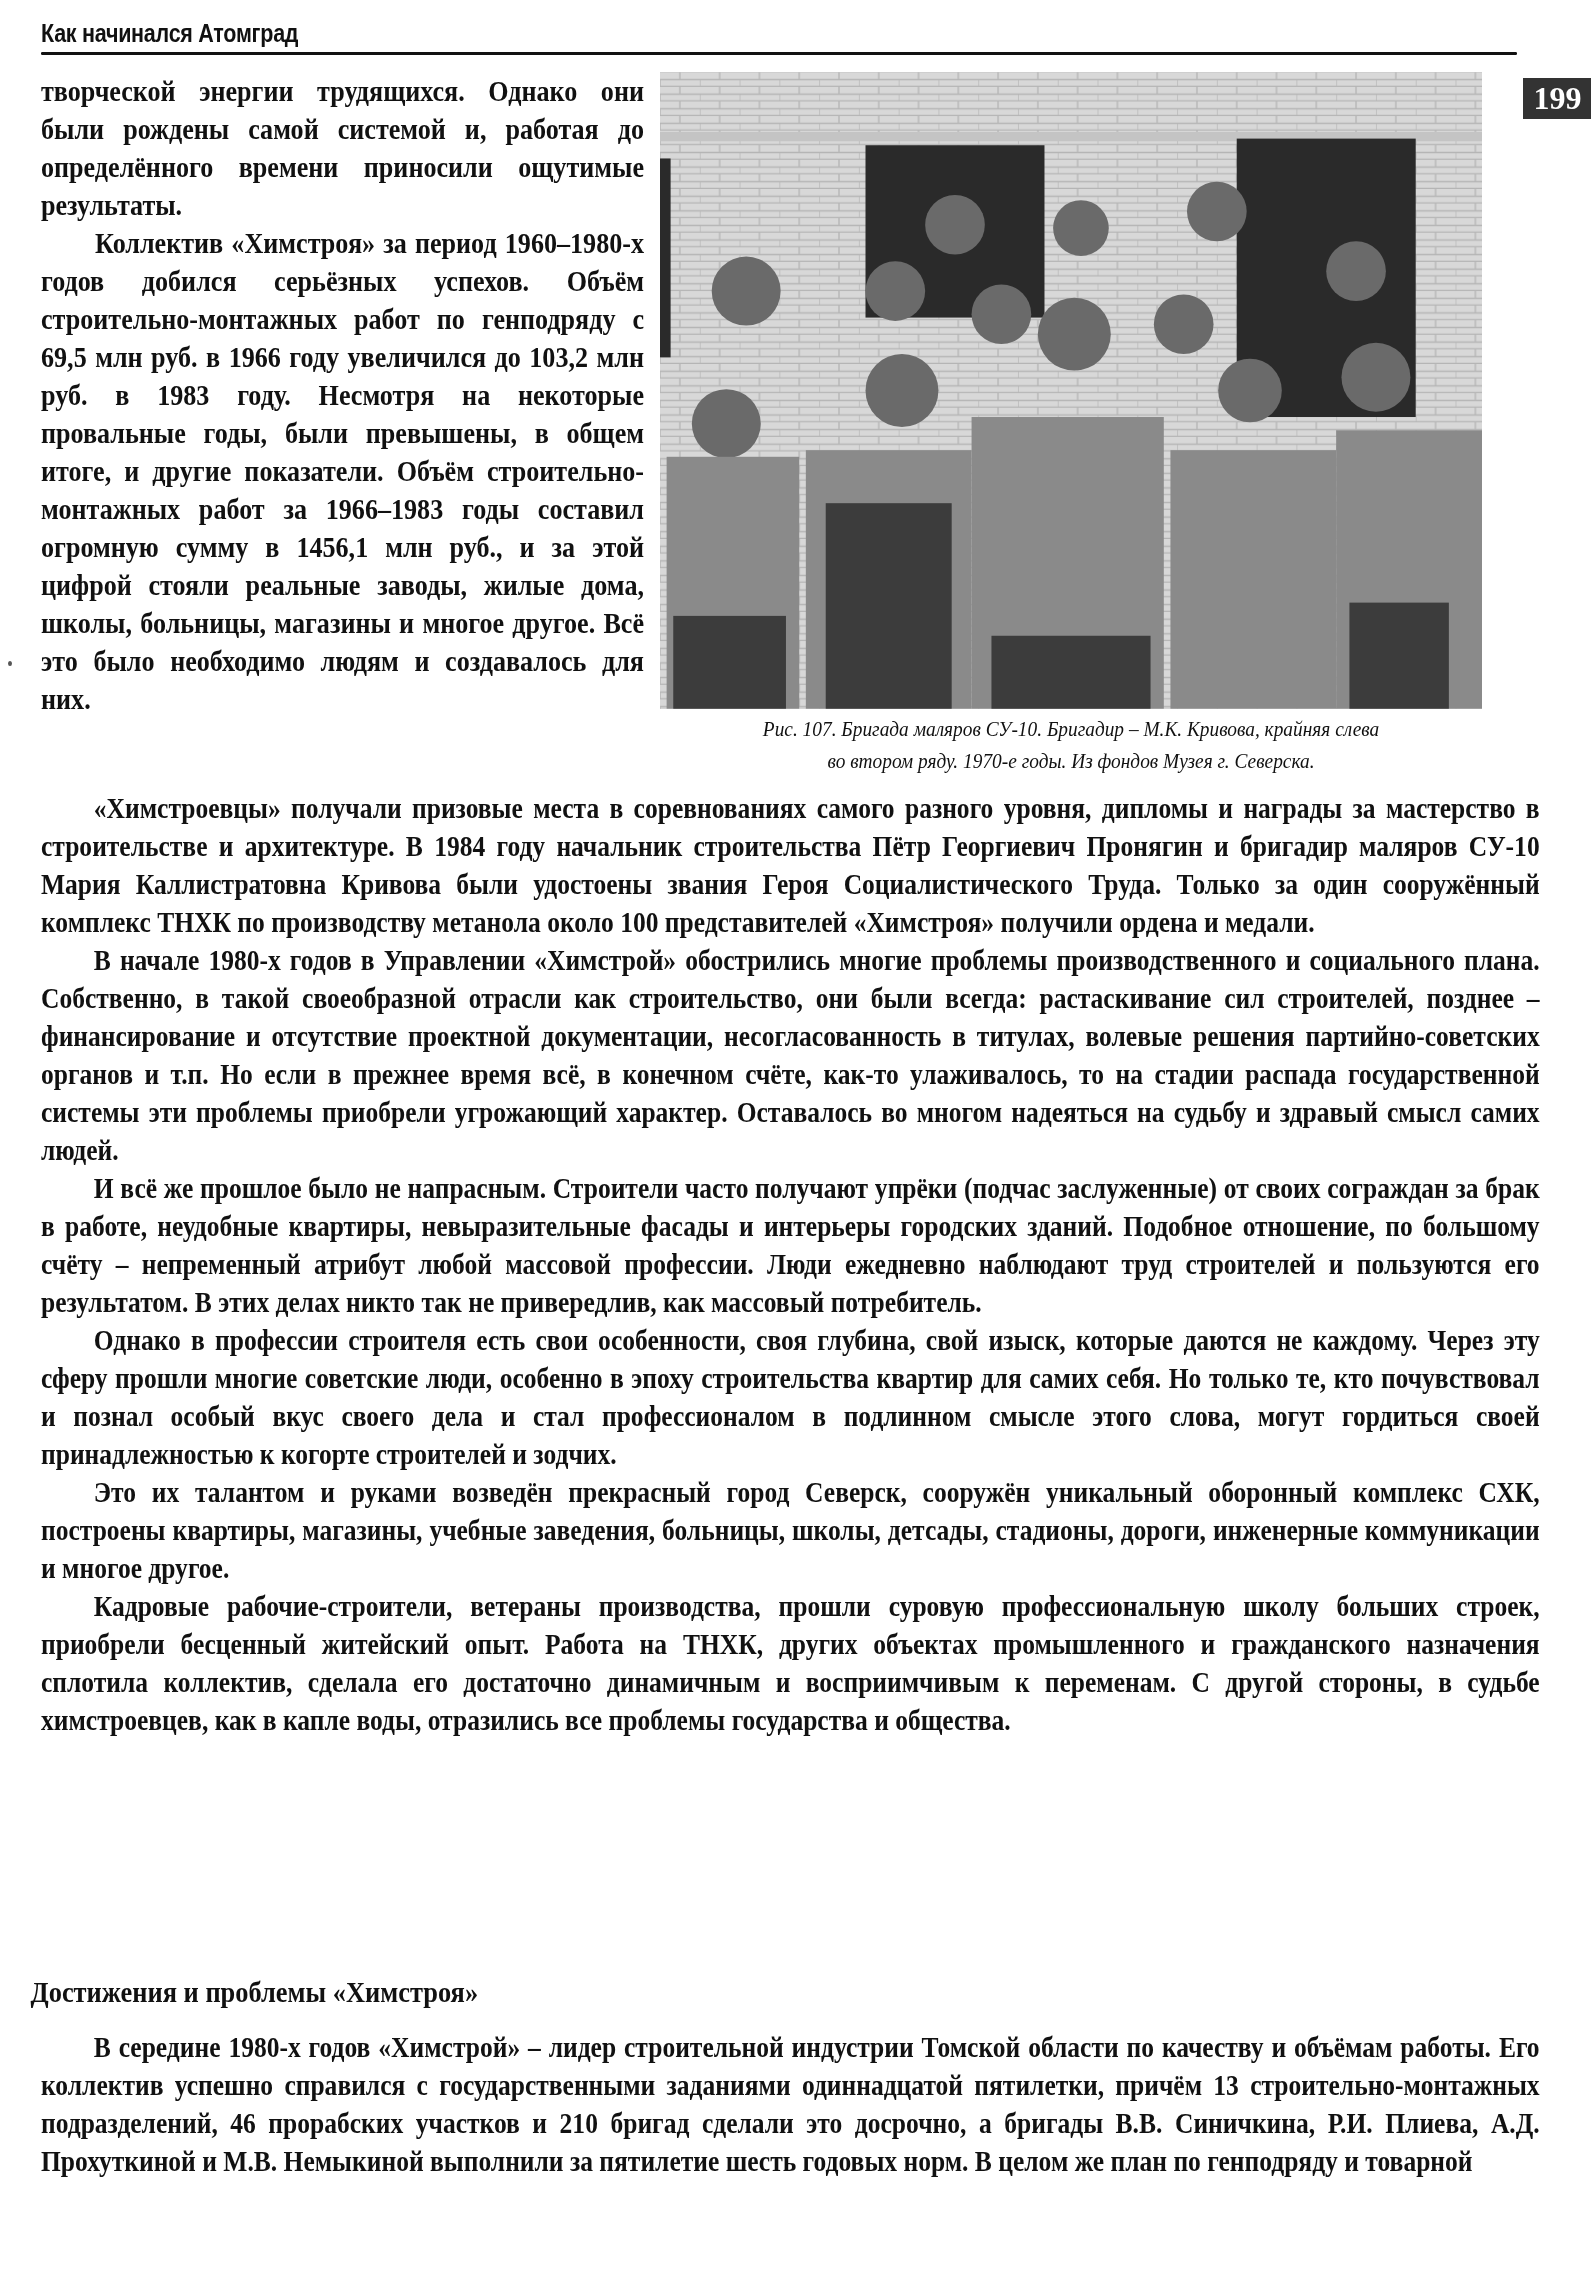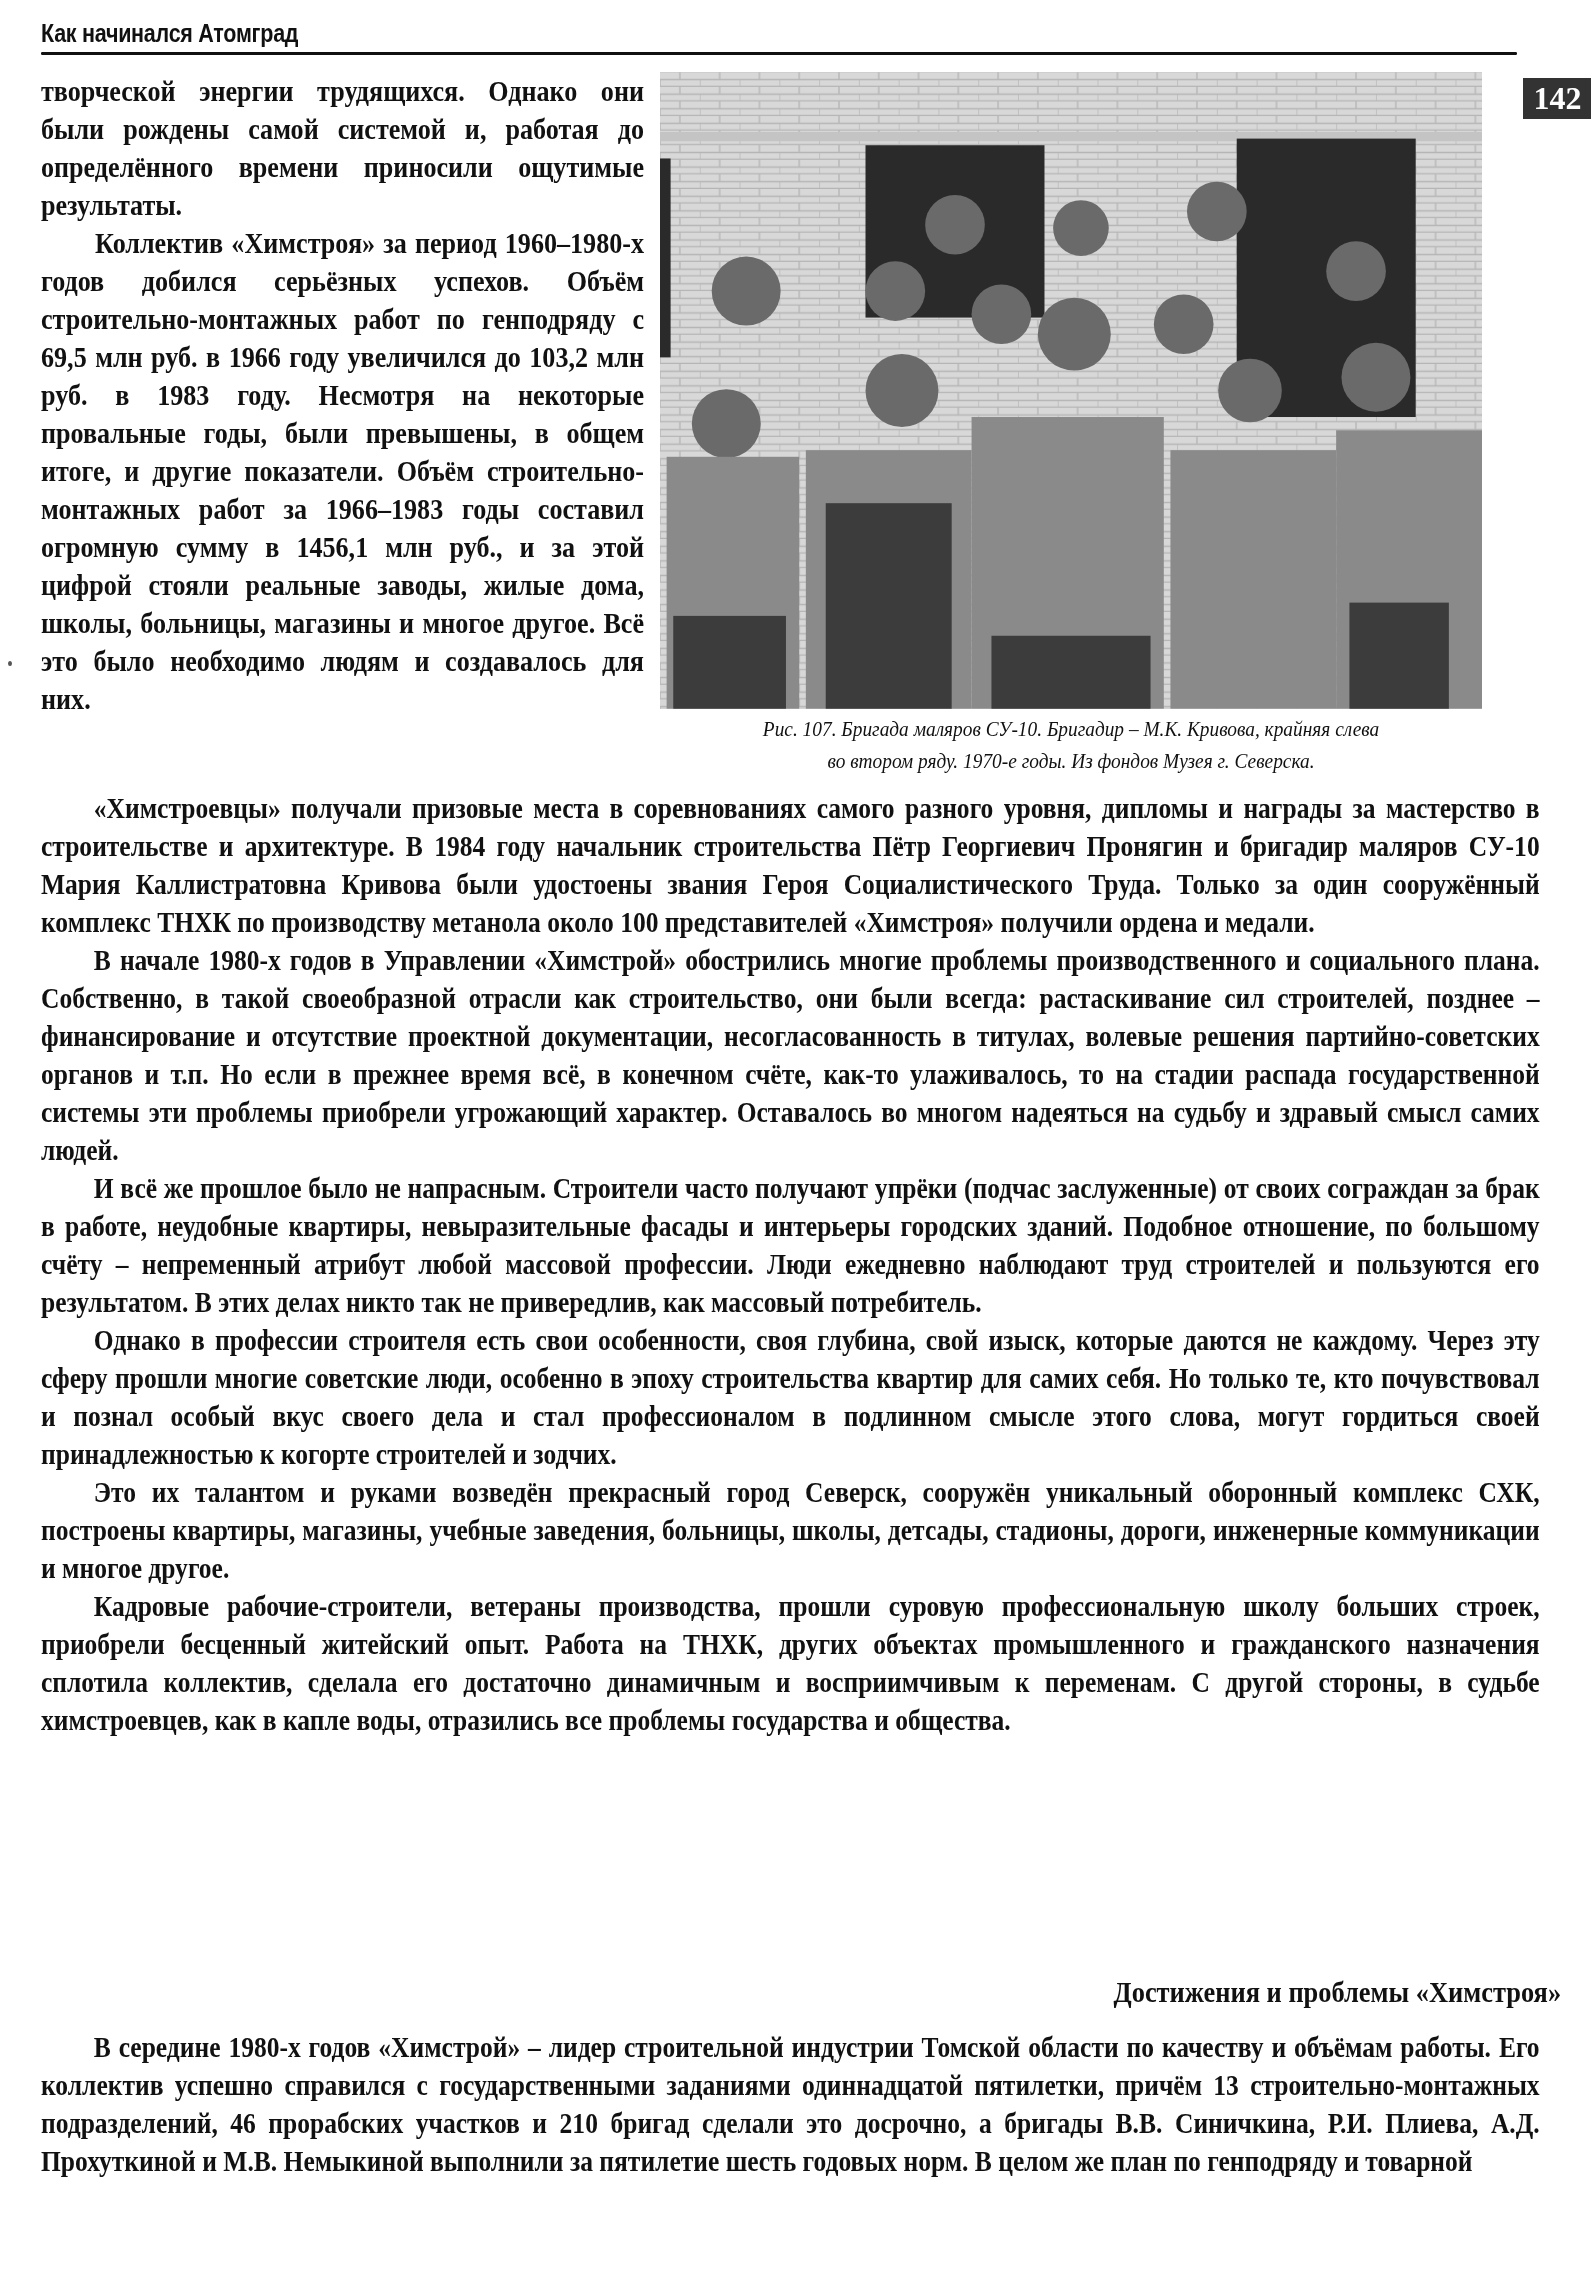--- a/index.html
+++ b/index.html
@@ -44,35 +44,35 @@
     transform: scaleX(0.88); transform-origin: left top;
   }
   p.txt {
     margin: 0; font-family: "Liberation Serif", "DejaVu Serif", serif;
     font-size: 29px; line-height: 38px; font-weight: bold;
     text-align: justify; text-align-last: left;
   }
   p.indent { text-indent: 60px; }
   .section-title {
     position: absolute; left: 0; width: 1592px; top: 1975px;
-    text-align: right; font-weight: bold;
+    text-align: left; font-weight: bold;
     font-family: "Liberation Serif", "DejaVu Serif", serif; font-size: 30px;
   }
   .section-title span { display: inline-block; transform: scaleX(0.88); }
   .stray-mark {
     position: absolute; left: 8px; top: 661px; width: 4px; height: 5.3px;
     background: #555; border-radius: 50%;
   }
 </style>
 </head>
 <body>
 
 <div class="running-head">Как начинался Атомград</div>
 <div class="head-rule"></div>
-<div class="page-number">142</div>
+<div class="page-number">199</div>
 
 <div class="stray-mark"></div>
 
 <div class="col-left">
   <p class="txt">творческой энергии трудящихся. Однако они были рождены самой системой и, работая до определённого времени приносили ощутимые результаты.</p>
   <p class="txt indent">Коллектив «Химстроя» за период 1960–1980-х годов добился серьёзных успехов. Объём строительно-монтажных работ по генподряду с 69,5 млн руб. в 1966 году увеличился до 103,2 млн руб. в 1983 году. Несмотря на некоторые провальные годы, были превышены, в общем итоге, и другие показатели. Объём строительно-монтажных работ за 1966–1983 годы составил огромную сумму в 1456,1 млн руб., и за этой цифрой стояли реальные заводы, жилые дома, школы, больницы, магазины и многое другое. Всё это было необходимо людям и создавалось для них.</p>
 </div>
 
 <div class="photo">
   <svg width="822" height="637" viewBox="0 0 1240 960">

